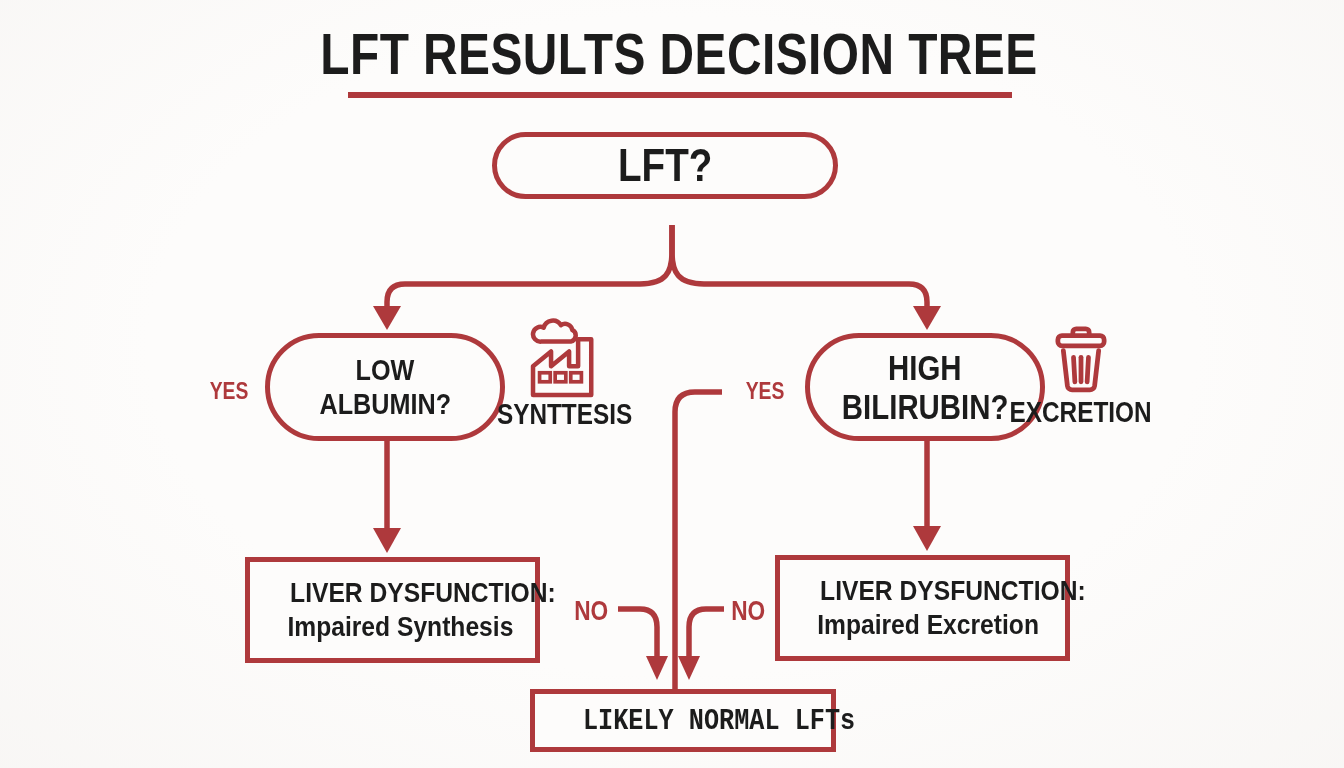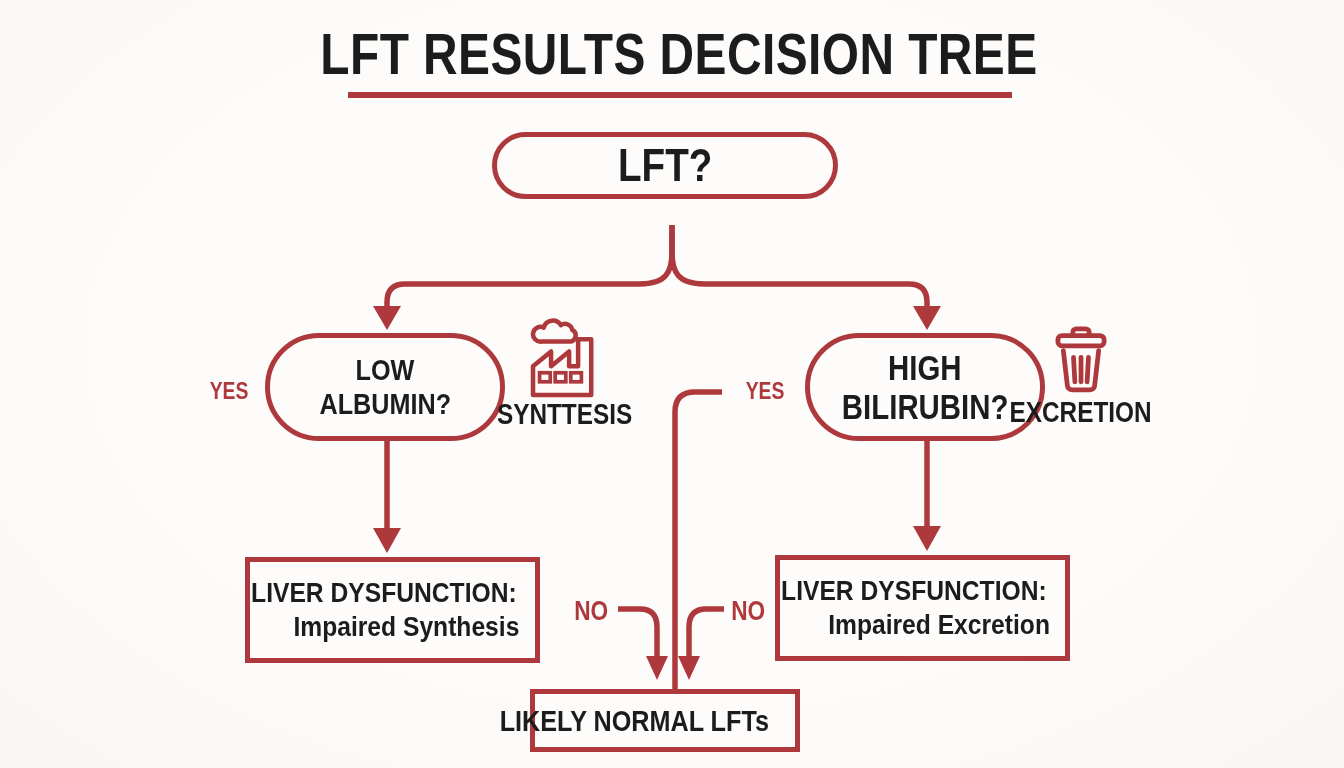--- a/index.html
+++ b/index.html
@@ -37,26 +37,26 @@
     display:flex;flex-direction:column;align-items:center;justify-content:center;
     color:var(--ink);font-weight:bold;text-align:center;
   }
   .stadium .l{line-height:1.12;}
   #node-root{left:492px;top:132px;width:346px;height:67px;font-size:46px;}
   #node-low{left:265px;top:333px;width:240px;height:108px;font-size:30px;}
   #node-high{left:805px;top:333px;width:240px;height:108px;font-size:35px;}
 
   .rect-box{
     position:absolute;border:5px solid var(--red);background:#fdfcfb;
-    display:flex;flex-direction:column;align-items:flex-end;justify-content:center;
+    display:flex;flex-direction:column;align-items:flex-start;justify-content:center;
     color:var(--ink);font-weight:bold;text-align:center;padding-left:22px;
   }
   #box-synth{left:245px;top:557px;width:295px;height:106px;font-size:28px;}
   #box-excr{left:775px;top:555px;width:295px;height:106px;font-size:28px;}
-  #box-normal{left:530px;top:689px;width:270px;height:63px;font-size:30px;}
+  #box-normal{left:530px;top:689px;width:306px;height:63px;font-size:30px;font-family:Liberation Mono, monospace;}
   .rect-box .l{line-height:1.2;}
 
   .edge-label{
     position:absolute;color:var(--red);font-weight:bold;font-size:23px;line-height:30px;
     text-align:center;
   }
   #yes-left{left:198px;top:376px;width:62px;}
   #yes-right{left:734px;top:376px;width:62px;}
   #no-left{left:566px;top:596px;width:50px;font-size:27px;}
   #no-right{left:723px;top:596px;width:50px;font-size:27px;}

